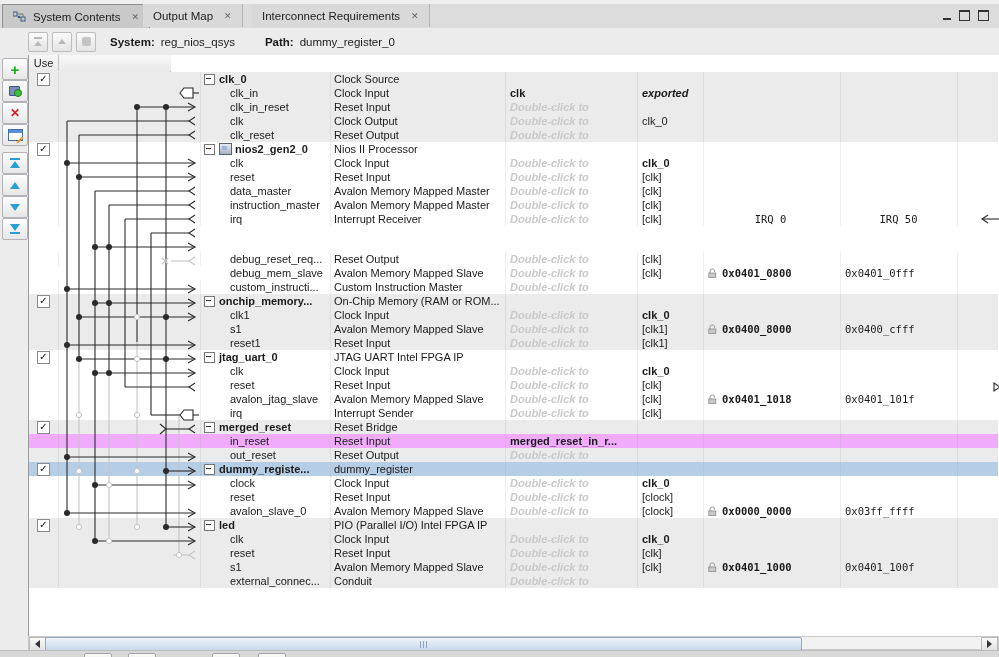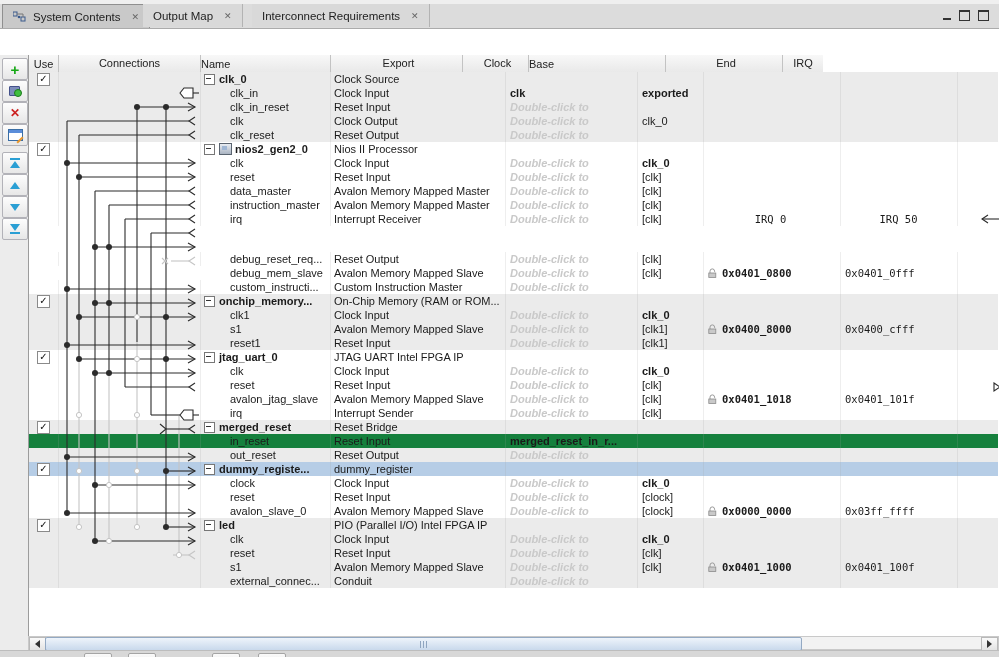--- a/index.html
+++ b/index.html
@@ -40,21 +40,21 @@
   .ic-edit{position:relative;width:13px;height:10px;border:1px solid #3a6ea5;background:#fff;}
   .ic-edit .bar{position:absolute;left:0;top:0;width:100%;height:3px;background:#5b8dd9;}
   .ic-edit .pen{position:absolute;right:-2px;bottom:-1px;width:8px;height:2px;background:#e8972c;transform:rotate(-45deg);}
   .arr{width:0;height:0;border-left:5px solid transparent;border-right:5px solid transparent;}
   .arr.up{border-bottom:7px solid #2a9fd4;}
   .arr.dn{border-top:7px solid #2a9fd4;}
   .abar{width:10px;height:2px;background:#2a9fd4;}
   .acol{display:flex;flex-direction:column;align-items:center;gap:1px;}
   
   .table{position:absolute;left:28px;top:0;width:969px;height:581px;border-left:1px solid #9c9c9c;}
-  .thead{position:absolute;left:0;top:0;height:17px;display:flex;background:linear-gradient(#f8f8f8,#e9e9e9);border-bottom:1px solid #a3a3a3;}
+  .thead{position:absolute;left:0;top:0;height:17px;display:flex;background:linear-gradient(#f8f8f8,#e9e9e9);border-bottom:1px solid #a3a3a3;flex-direction:column;}
   .th{box-sizing:border-box;border-right:1px solid #c3c3c3;text-align:center;line-height:16px;font-size:11px;color:#222;}
   .tbody{position:absolute;left:0;top:17px;width:969px;}
   .tr{display:flex;height:14px;line-height:14px;}
   .td{box-sizing:border-box;border-right:1px solid rgba(160,160,160,0.18);overflow:hidden;white-space:nowrap;}
   .c-use{width:30px;display:flex;align-items:center;justify-content:center;}
   .c-conn{width:142px;}
   .c-name{width:130px;display:flex;align-items:center;}
   .c-desc{width:175px;padding-left:3px;}
   .c-export{width:132px;padding-left:4px;}
   .c-clock{width:66px;padding-left:4px;}
@@ -64,21 +64,21 @@
   .cb{width:11px;height:11px;background:#fff;border:1px solid #8a8a8a;font-size:10px;line-height:10px;text-align:center;color:#111;}
   .collapse{width:9px;height:9px;border:1px solid #777;margin:0 4px 0 3px;position:relative;background:#fff;flex:0 0 auto;}
   .collapse:before{content:"";position:absolute;left:1px;top:3px;width:5px;height:1px;background:#333;}
   .procicon{width:11px;height:10px;border:1px solid #5a6470;background:linear-gradient(#e8ecf2,#aab4c2);margin-right:3px;position:relative;flex:0 0 auto;}
   .procicon:before{content:"";position:absolute;left:2px;top:2px;width:5px;height:4px;background:#9fb6d4;}
   .gname{font-weight:bold;}
   .pname{padding-left:29px;}
   .hint{color:#c9c9c9;font-style:italic;font-weight:bold;}
   .expval{font-weight:bold;}
   .clk-bold{font-weight:bold;}
-  .clk-exported{font-weight:bold;}
+  .clk-exported{font-weight:bold;font-style:italic;}
   .mono{font-family:"DejaVu Sans Mono",monospace;font-size:10.5px;}
   .basebold{font-weight:bold;}
   .rightal{width:100%;text-align:center;padding-right:3px;box-sizing:border-box;}
   .lock{margin:0 5px 0 4px;flex:0 0 auto;}
   svg.overlay{position:absolute;pointer-events:none;}
   
   .hscroll{position:absolute;left:28px;top:636px;width:971px;height:14px;background:#f2f2f2;border:1px solid #c9c9c9;box-sizing:border-box;}
   .hs-btn{position:absolute;top:0;width:15px;height:12px;background:linear-gradient(#fafafa,#e3e3e3);border:1px solid #b9b9b9;display:flex;align-items:center;justify-content:center;}
   .hs-left{left:0;}
   .hs-right{right:0;}
@@ -120,20 +120,41 @@
       <span class="tlabel">Interconnect Requirements</span>
       <span class="tclose">✕</span>
     </div>
     <div class="winctl">
       <span class="wc-min"></span>
       <span class="wc-box"></span>
       <span class="wc-box"></span>
     </div>
   </div>
 
+  <div class="pathbar">
+    <span class="pbtn">
+        <span class="acol">
+          <span class="bar-top"></span>
+          <span class="tri-up"></span>
+        </span>
+      </span>
+    <span class="pbtn">
+        <span class="tri-up"></span>
+      </span>
+    <span class="pbtn">
+        <span class="blob"></span>
+      </span>
+    <span class="pathtext">
+      <b>System:</b>
+      <span>reg_nios_qsys</span>
+      <span class="pathgap"></span>
+      <b>Path:</b>
+      <span>dummy_register_0</span>
+    </span>
+  </div>
 
   <div class="main">
     <div class="sidebar">
       <span class="sbtn" style="top:3px;">
           <span class="ic-plus">+</span>
         </span>
       <span class="sbtn" style="top:25px;">
           <span class="ic-dup">
             <span class="m1"></span>
             <span class="m2"></span>
@@ -523,21 +544,21 @@
               <span class="collapse"></span>
               <span class="gname">merged_reset</span>
             </div>
             <div class="td c-desc">Reset Bridge</div>
             <div class="td c-export"></div>
             <div class="td c-clock"></div>
             <div class="td c-base"></div>
             <div class="td c-end"></div>
             <div class="td c-irq"></div>
           </div>
-          <div class="tr" style="background: #15803d;">
+          <div class="tr" style="background: #f0abfc;">
             <div class="td c-use"></div>
             <div class="td c-conn"></div>
             <div class="td c-name">
               <span class="pname">in_reset</span>
             </div>
             <div class="td c-desc">Reset Input</div>
             <div class="td c-export"><span class="expval">merged_reset_in_r...</span></div>
             <div class="td c-clock"></div>
             <div class="td c-base"></div>
             <div class="td c-end"></div>

